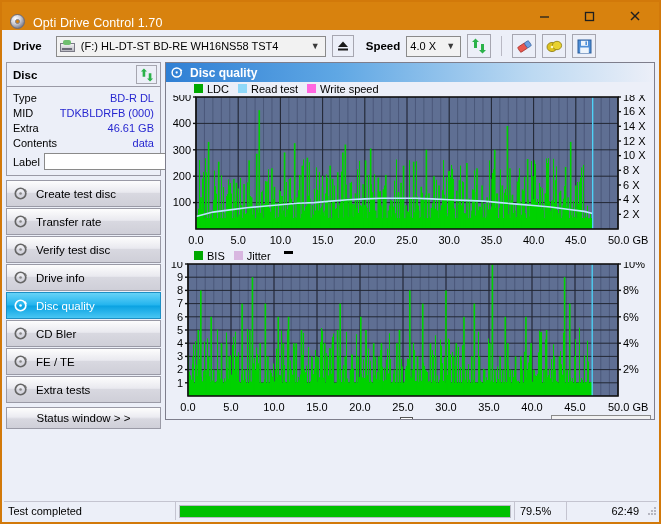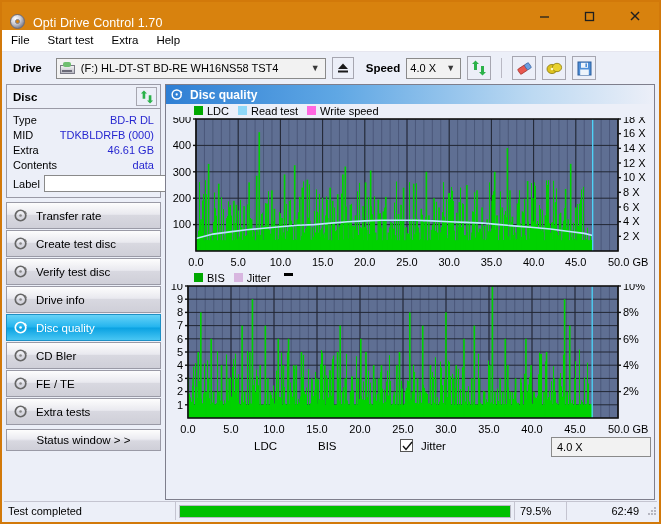--- a/index.html
+++ b/index.html
@@ -118,21 +118,21 @@
   #eject-btn { width:22px; height:22px; }
   #speed-label { font-weight:bold; font-size:11.5px; margin-left:6px; }
   #speed-combo { width: 55px; justify-content: space-between; }
   .tb-sep { width:1px; height:20px; background:#b9b9c4; margin:0 4px; }
 
   
   #body {
     display: flex;
     padding: 0 4px;
     gap: 4px;
-    height: 416px;
+    height: 358px;
   }
 
   
   #sidebar { width: 155px; flex: 0 0 auto; }
   #disc-panel {
     border: 1px solid #9a9aa6;
     background: #eceff8;
     padding: 0;
     margin-bottom: 4px;
   }
@@ -269,26 +269,20 @@
         </svg>
     </div>
     <div class="wbtn">
       <svg width="14" height="14" viewBox="0 0 14 14">
           <line x1="3" y1="3" x2="11" y2="11" stroke="#1f1f1f" stroke-width="1.4"></line>
           <line x1="11" y1="3" x2="3" y2="11" stroke="#1f1f1f" stroke-width="1.4"></line>
         </svg>
     </div>
   </div>
 
-  <div id="menubar">
-    <div class="menu-item">File</div>
-    <div class="menu-item">Start test</div>
-    <div class="menu-item">Extra</div>
-    <div class="menu-item">Help</div>
-  </div>
 
   <div id="drivebar">
     <div id="drive-label">Drive</div>
 
     <div class="combo" id="drive-combo">
       <span class="drive-ico">
         <span class="body"></span>
           <span class="grn"></span>
           <span class="slot"></span>
       </span>
@@ -390,31 +384,31 @@
       </div>
 
       <div class="sbtn">
         <span class="sico">
           <svg width="15" height="15" viewBox="0 0 16 16">
               <circle cx="7" cy="8" r="5.6" fill="none" stroke="#666" stroke-width="1.8"></circle>
               <circle cx="7" cy="8" r="1.4" fill="#888"></circle>
               <path d="M12 3 L14 6 L11.5 6 Z" fill="#777"></path>
             </svg>
         </span>
-        <span>Transfer rate</span>
+        <span>Create test disc</span>
       </div>
       <div class="sbtn">
         <span class="sico">
           <svg width="15" height="15" viewBox="0 0 16 16">
               <circle cx="7" cy="8" r="5.6" fill="none" stroke="#666" stroke-width="1.8"></circle>
               <circle cx="7" cy="8" r="1.4" fill="#888"></circle>
               <path d="M12 3 L14 6 L11.5 6 Z" fill="#777"></path>
             </svg>
         </span>
-        <span>Create test disc</span>
+        <span>Transfer rate</span>
       </div>
       <div class="sbtn">
         <span class="sico">
           <svg width="15" height="15" viewBox="0 0 16 16">
               <circle cx="7" cy="8" r="5.6" fill="none" stroke="#666" stroke-width="1.8"></circle>
               <circle cx="7" cy="8" r="1.4" fill="#888"></circle>
               <path d="M12 3 L14 6 L11.5 6 Z" fill="#777"></path>
             </svg>
         </span>
         <span>Verify test disc</span>

